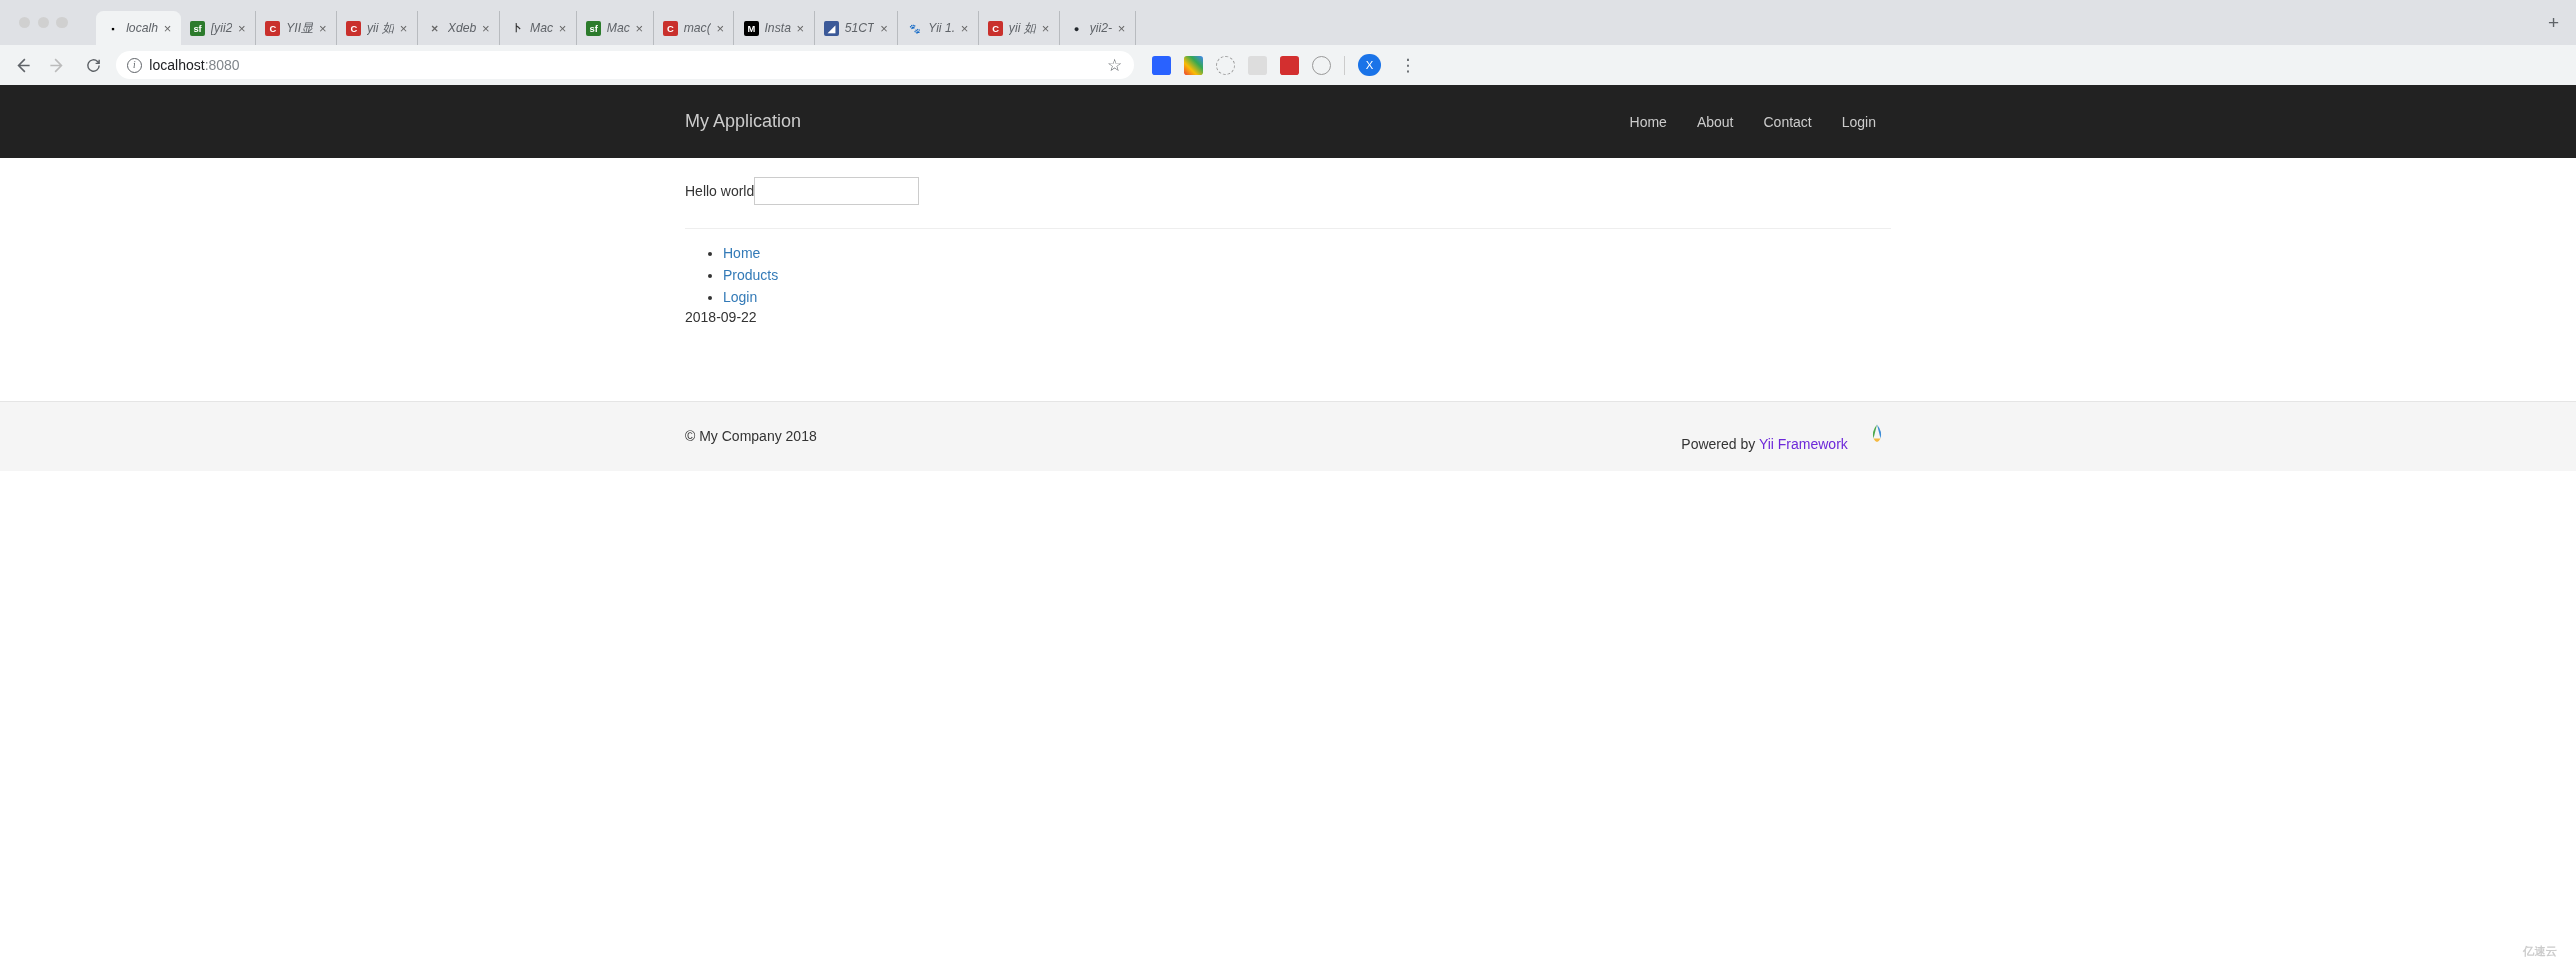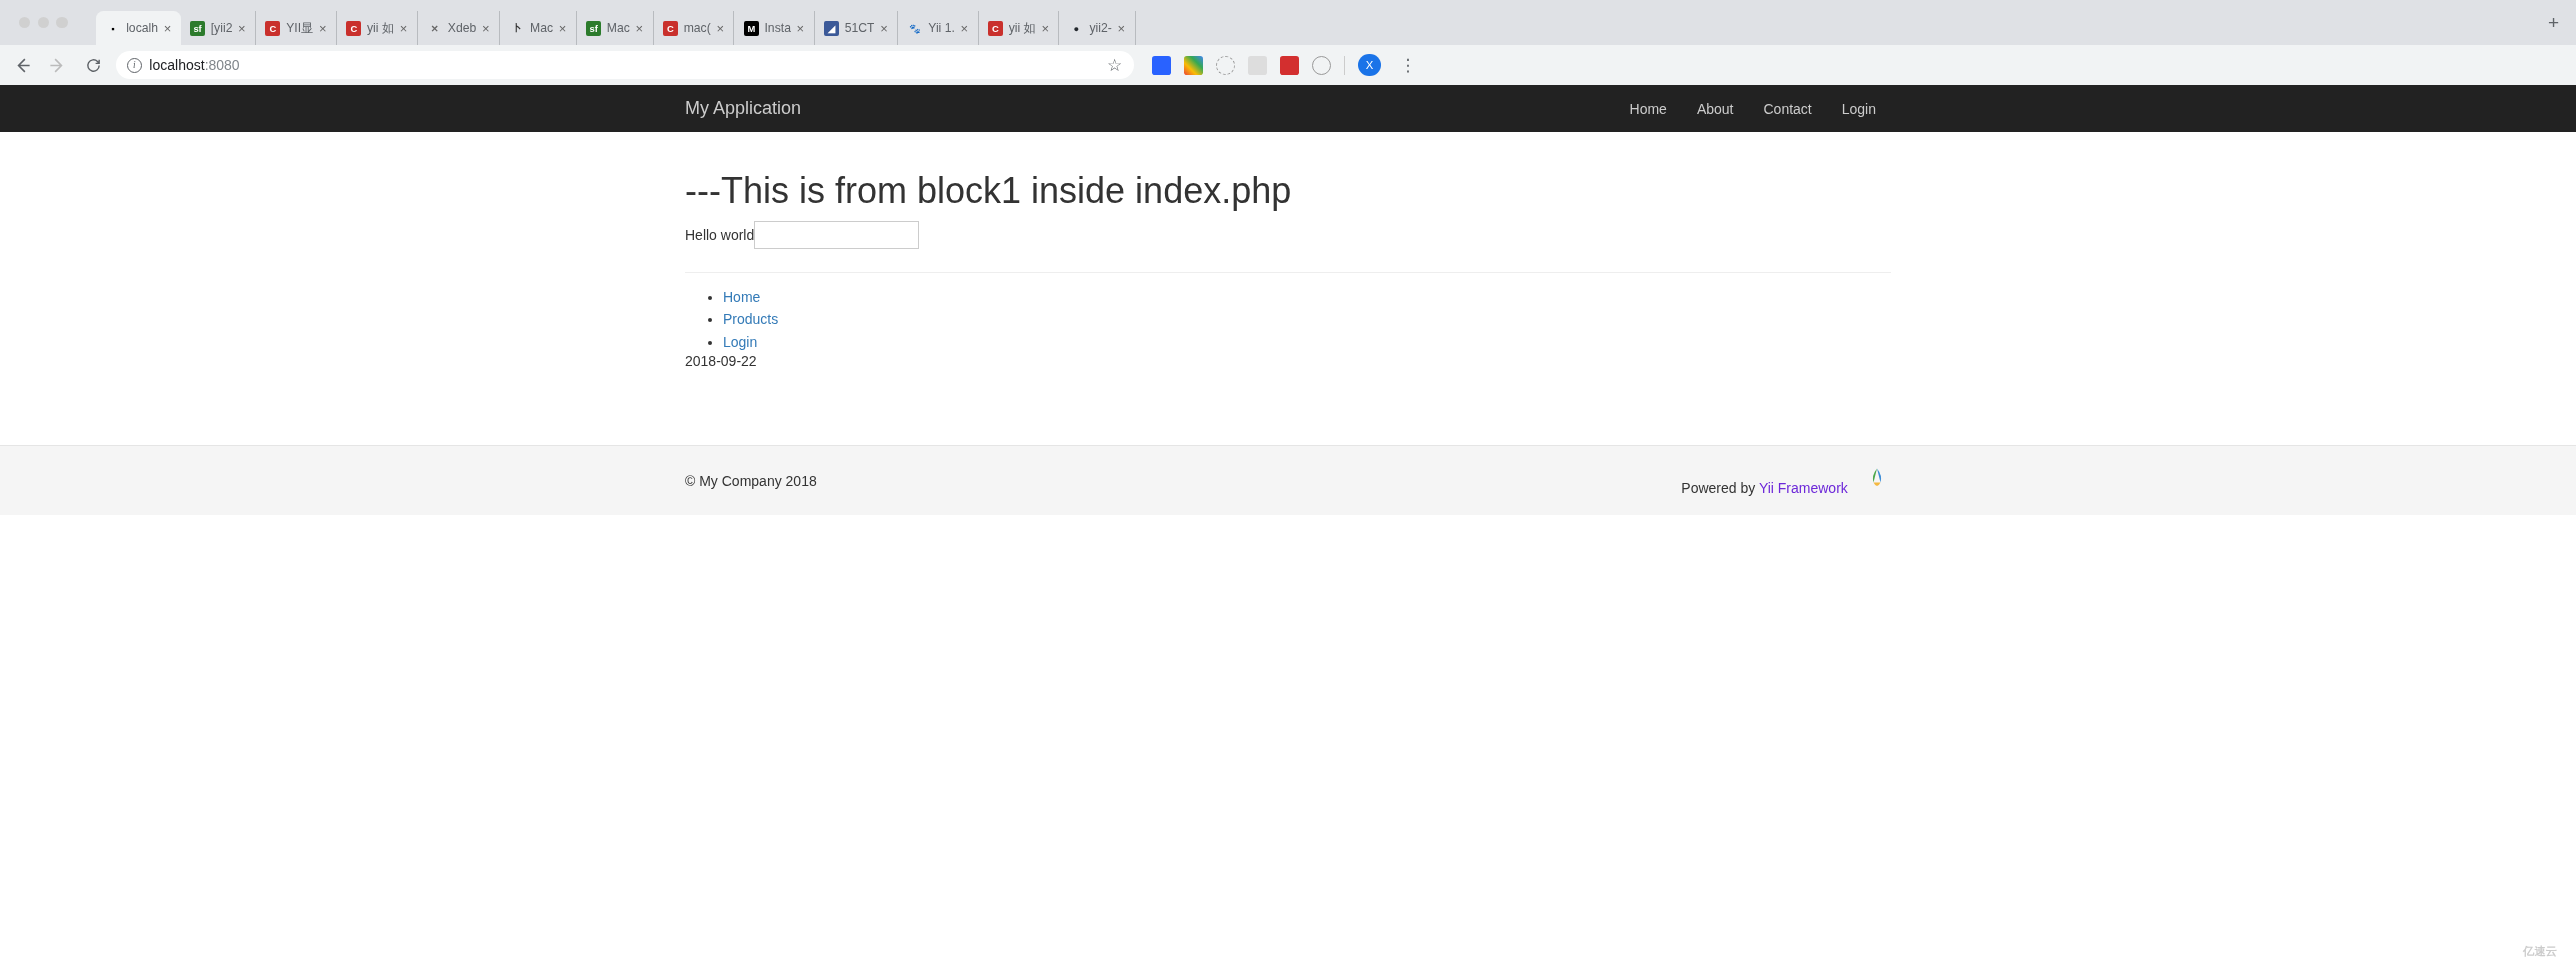--- a/index.html
+++ b/index.html
@@ -5,41 +5,41 @@
     * { margin: 0; padding: 0; box-sizing: border-box; }
     body { font-family: -apple-system, BlinkMacSystemFont, "Segoe UI", Helvetica, Arial, sans-serif; background: #fff; }
     
     
     .browser-top { background: #dfe1e5; height: 45px; display: flex; align-items: center; padding: 0 9.4px; }
     .traffic-lights { display: flex; gap: 7.5px; padding: 0 9.4px; }
     .traffic-light { width: 11.3px; height: 11.3px; border-radius: 50%; background: #d0d0d0; }
     .tabs { display: flex; align-items: flex-end; height: 45px; margin-left: 19px; flex: 1; overflow: hidden; }
     .tab { display: flex; align-items: center; height: 34px; padding: 0 9.4px; font-size: 12.2px; color: #5f6368; border-right: 0.9px solid #b8bbbf; max-width: 99px; min-width: 0; gap: 5.7px; cursor: pointer; }
     .tab.active { background: #f1f3f4; border-radius: 7.5px 7.5px 0 0; border-right: none; }
-    .tab-title { white-space: nowrap; overflow: hidden; text-overflow: ellipsis; flex: 1; }
+    .tab-title { white-space: nowrap; overflow: hidden; text-overflow: ellipsis; flex: 1; font-style: italic; }
     .tab-close { font-size: 13px; color: #666; cursor: pointer; }
     .tab-favicon { width: 15px; height: 15px; flex-shrink: 0; display: flex; align-items: center; justify-content: center; font-size: 9.4px; font-weight: bold; color: white; border-radius: 1.9px; }
     .new-tab { width: 26px; height: 26px; display: flex; align-items: center; justify-content: center; color: #5f6368; font-size: 19px; cursor: pointer; }
     
     
     .toolbar { background: #f1f3f4; height: 40px; display: flex; align-items: center; padding: 0 9.4px; gap: 9.4px; }
     .nav-btn { width: 26px; height: 26px; display: flex; align-items: center; justify-content: center; color: #5f6368; cursor: pointer; border-radius: 50%; }
     .nav-btn.disabled { color: #bbb; cursor: default; }
     .address-bar { flex: 1; height: 28px; background: #fff; border-radius: 14px; display: flex; align-items: center; padding: 0 11.3px; gap: 7.5px; font-size: 14px; color: #202124; max-width: 1018px; }
     .info-icon { width: 15px; height: 15px; border: 1.4px solid #5f6368; border-radius: 50%; display: flex; align-items: center; justify-content: center; font-size: 9.4px; font-style: italic; font-family: serif; color: #5f6368; }
     .url-host { color: #202124; text-align: right; }
     .url-port { color: #80868b; }
     .star-icon { margin-left: auto; color: #5f6368; font-size: 17px; cursor: pointer; }
     .ext-icons { display: flex; gap: 13px; align-items: center; padding: 0 9.4px; }
     .ext-icon { width: 19px; height: 19px; border-radius: 2.8px; cursor: pointer; }
     .profile-badge { width: 22.6px; height: 22.6px; border-radius: 50%; background: #1a73e8; color: white; display: flex; align-items: center; justify-content: center; font-size: 11.3px; font-weight: 500; cursor: pointer; }
     .menu-dots { font-size: 17px; color: #5f6368; cursor: pointer; padding: 0 5.7px; }
     
     
-    .navbar { background: #222; color: #9d9d9d; height: 47px; display: flex; align-items: center; padding: 0; }
+    .navbar { background: #222; color: #9d9d9d; height: 73px; display: flex; align-items: center; padding: 0; }
     .navbar-inner { width: 100%; max-width: 1234px; margin: 0 auto; display: flex; align-items: center; padding: 0 14px; }
     .navbar-brand { color: #ccc; font-size: 18px; text-decoration: none; cursor: pointer; }
     .navbar-nav { margin-left: auto; display: flex; list-style: none; }
     .navbar-nav li { padding: 0 15px; cursor: pointer; }
     .navbar-nav a { color: #ccc; text-decoration: none; font-size: 14px; }
     
     .container { max-width: 1234px; margin: 0 auto; padding: 19px 14px; }
     .page-heading { font-size: 36px; font-weight: 500; color: #333; margin: 19px 0 9.4px; }
     .hello-row { display: flex; align-items: center; gap: 0; font-size: 14px; color: #333; }
     .hello-input { border: 0.9px solid #ccc; height: 28px; width: 165px; padding: 0 5.7px; }
@@ -181,21 +181,20 @@
     <ul class="navbar-nav" id="navbar-nav">
         <li><a>Home</a></li>
         <li><a>About</a></li>
         <li><a>Contact</a></li>
         <li><a>Login</a></li>
       </ul>
   </div>
 </nav>
 
 <div class="container">
-  <h1 class="page-heading">---This is from block1 inside index.php</h1>
   <div class="hello-row">
     <span>Hello world</span>
     <input class="hello-input" type="text" value="" style="">
   </div>
   <hr>
   <ul class="menu-list" id="menu-list">
       <li><a>Home</a></li>
       <li><a>Products</a></li>
       <li><a>Login</a></li>
     </ul>

